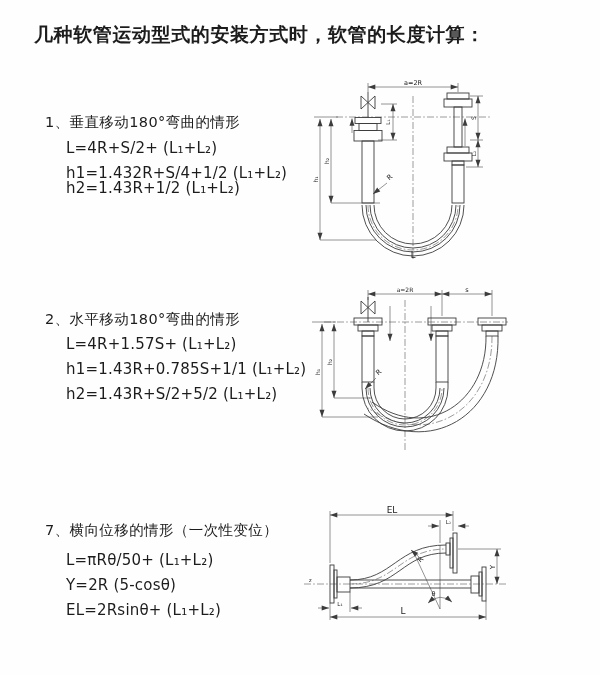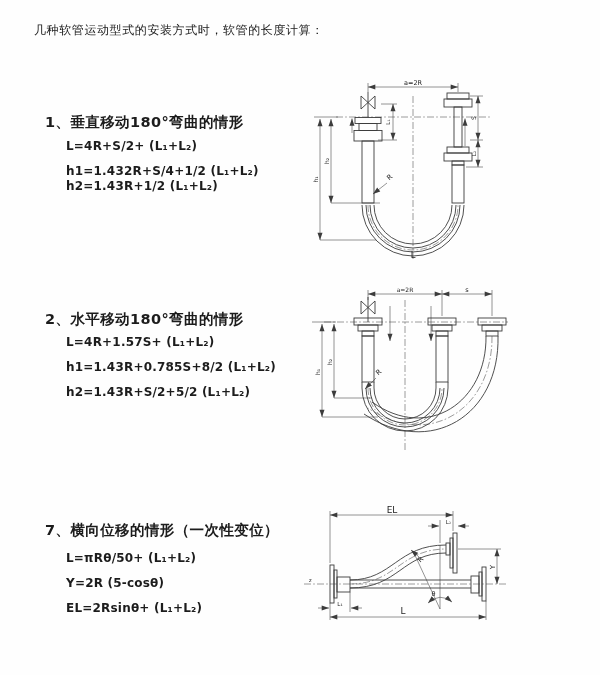--- a/index.html
+++ b/index.html
@@ -1,40 +1,40 @@
 <!DOCTYPE html>
 <html><head>
 <meta charset="utf-8">
 <style>
   html,body{margin:0;padding:0}
   body{width:600px;height:675px;background:#fefefe;position:relative;overflow:hidden;
        font-family:"DejaVu Sans","Liberation Sans",sans-serif;color:#1c1c1c}
   .abs{position:absolute}
-  .title{font-size:12px;font-weight:400;letter-spacing:.6px;white-space:nowrap}
-  .heading{font-size:14.5px;font-weight:700;letter-spacing:.4px;white-space:nowrap}
-  .formula{font-size:12px;font-weight:700;letter-spacing:.2px;white-space:nowrap}
+  .title{font-size:19px;font-weight:700;letter-spacing:.6px;white-space:nowrap}
+  .heading{font-size:14.5px;font-weight:400;letter-spacing:.4px;white-space:nowrap}
+  .formula{font-size:15px;font-weight:400;letter-spacing:.2px;white-space:nowrap}
   svg{position:absolute;overflow:visible}
   .p{stroke:#3c3c3c;stroke-width:.9;fill:none}
   .d{stroke:#3c3c3c;stroke-width:.55;fill:none}
   .cl{stroke:#4a4a4a;stroke-width:.55;fill:none;stroke-dasharray:7 2.2 1.6 2.2}
   svg text{fill:#222;font-family:"DejaVu Sans","Liberation Sans",sans-serif}
 </style>
 </head>
 <body>
 
 <div class="abs title" style="left:34px;top:22px">几种软管运动型式的安装方式时，软管的长度计算：</div>
 
 <div class="abs heading" style="left:45px;top:113px">1、垂直移动180°弯曲的情形</div>
 <div class="abs formula" style="left:66px;top:139px">L=4R+S/2+ (L₁+L₂)</div>
 <div class="abs formula" style="left:66px;top:164px">h1=1.432R+S/4+1/2 (L₁+L₂)</div>
 <div class="abs formula" style="left:66px;top:179px">h2=1.43R+1/2 (L₁+L₂)</div>
 
 <div class="abs heading" style="left:45px;top:310px">2、水平移动180°弯曲的情形</div>
 <div class="abs formula" style="left:66px;top:335px">L=4R+1.57S+ (L₁+L₂)</div>
-<div class="abs formula" style="left:66px;top:360px">h1=1.43R+0.785S+8/2 (L₁+L₂)</div>
+<div class="abs formula" style="left:66px;top:360px">h1=1.43R+0.785S+1/1 (L₁+L₂)</div>
 <div class="abs formula" style="left:66px;top:385px">h2=1.43R+S/2+5/2 (L₁+L₂)</div>
 
 <div class="abs heading" style="left:45px;top:521px">7、横向位移的情形（一次性变位）</div>
 <div class="abs formula" style="left:66px;top:551px">L=πRθ/50+ (L₁+L₂)</div>
 <div class="abs formula" style="left:66px;top:576px">Y=2R (5-cosθ)</div>
 <div class="abs formula" style="left:66px;top:601px">EL=2Rsinθ+ (L₁+L₂)</div>
 
 <svg style="left:310px;top:76px" width="202" height="186" viewBox="310 76 202 186">
   <defs>
     <marker id="ar1" markerUnits="userSpaceOnUse" markerWidth="8" markerHeight="6" refX="7.6" refY="3" orient="auto-start-reverse">

